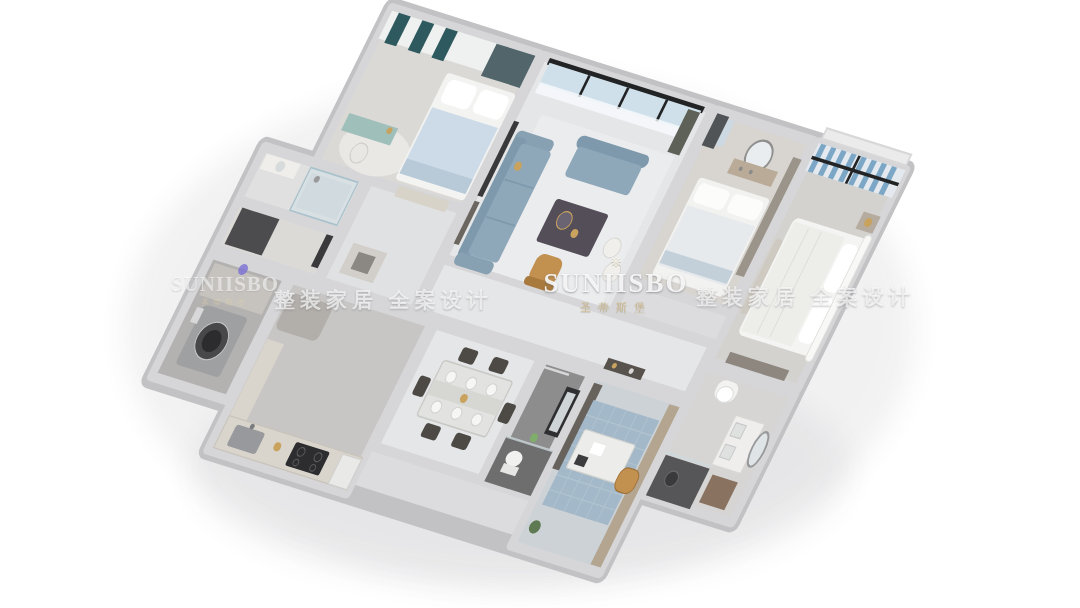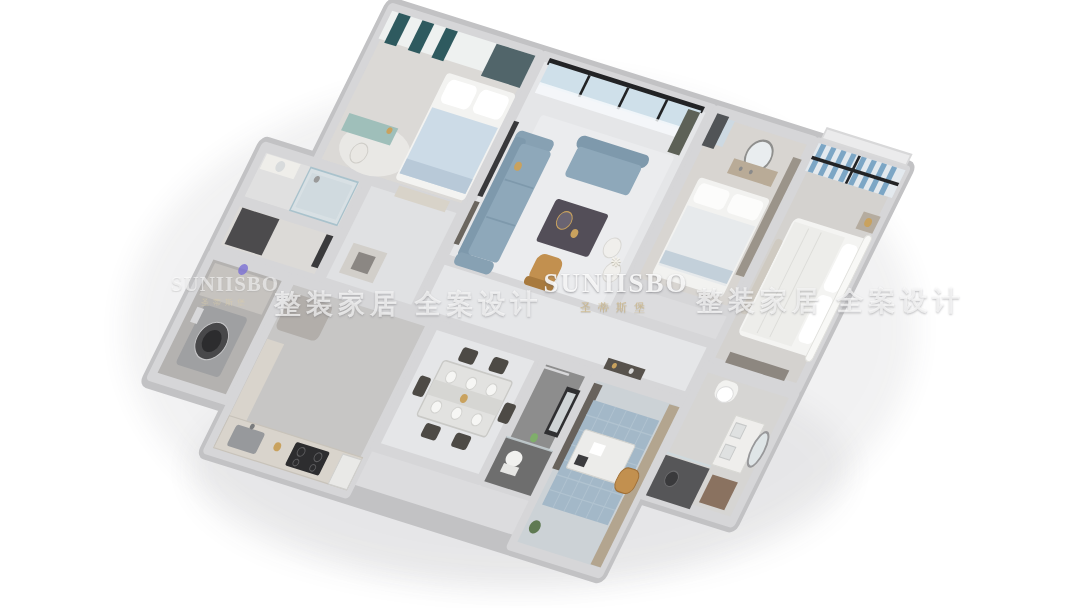--- a/index.html
+++ b/index.html
@@ -26,21 +26,21 @@
   .wm-center .wm-icon{font-size:13px;line-height:12px;color:rgba(250,248,240,.85);
       text-shadow:0 1px 1px rgba(120,110,80,.4);}
   .wm-center .wm-brand{font-family:"Liberation Serif",serif;font-weight:bold;font-size:27px;
       letter-spacing:2px;color:rgba(253,253,253,.88);text-shadow:0 1px 2px rgba(90,90,95,.5);}
   .wm-center .wm-cn{font-size:11px;letter-spacing:7px;margin-top:1px;color:var(--watermark-gold);
       text-shadow:0 1px 1px rgba(120,110,80,.35);}
   .wm-left{left:140px;top:272px;width:170px;text-align:center;}
   .wm-left .wm-brand{font-family:"Liberation Serif",serif;font-weight:bold;font-size:21px;
       letter-spacing:1px;color:rgba(255,255,255,.55);text-shadow:0 1px 1px rgba(160,160,160,.35);}
   .wm-left .wm-cn{font-size:8px;letter-spacing:4px;color:rgba(220,205,170,.55);}
-  .wm-slogan{font-size:27px;letter-spacing:5px;color:rgba(255,255,255,.68);
+  .wm-slogan{font-size:21px;letter-spacing:5px;color:rgba(255,255,255,.68);
       text-shadow:0 1px 2px rgba(105,105,110,.4);font-weight:bold;}
   .wm-slogan-left{left:274px;top:286px;}
   .wm-slogan-right{left:696px;top:283px;}
 </style>
 </head>
 <body>
 
 <div class="canvas">
 
 <svg width="1080" height="608" viewBox="0 0 1080 608">

